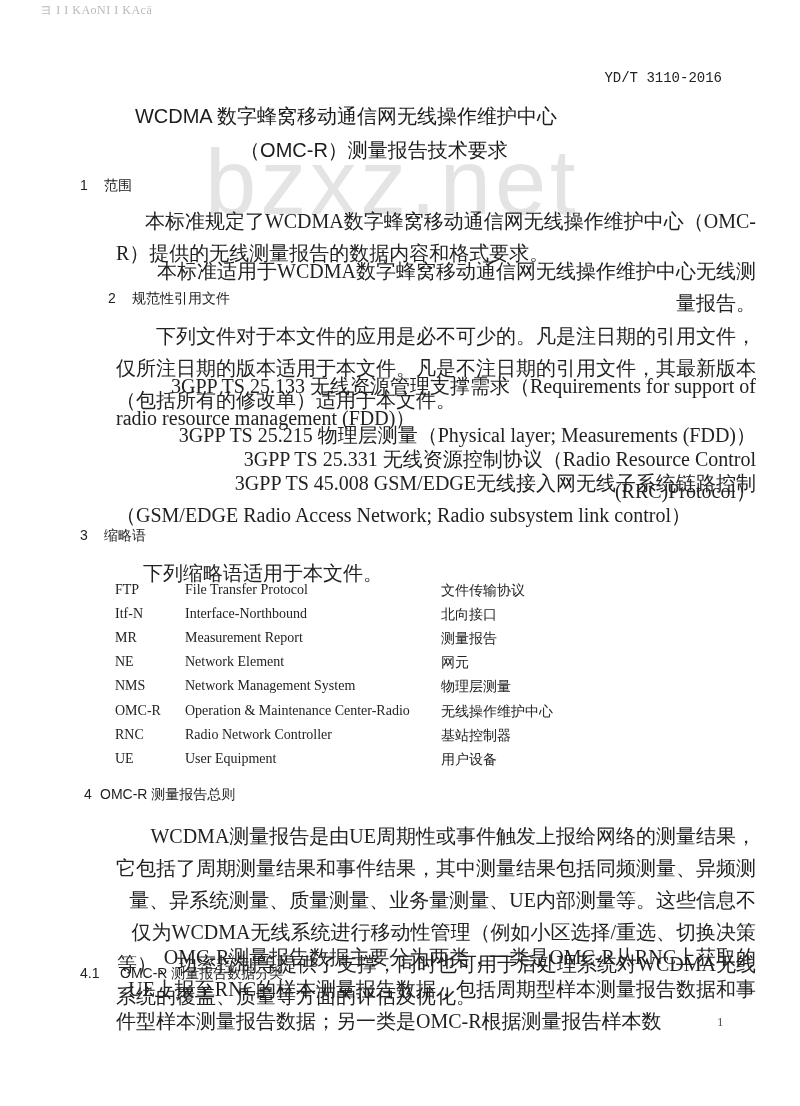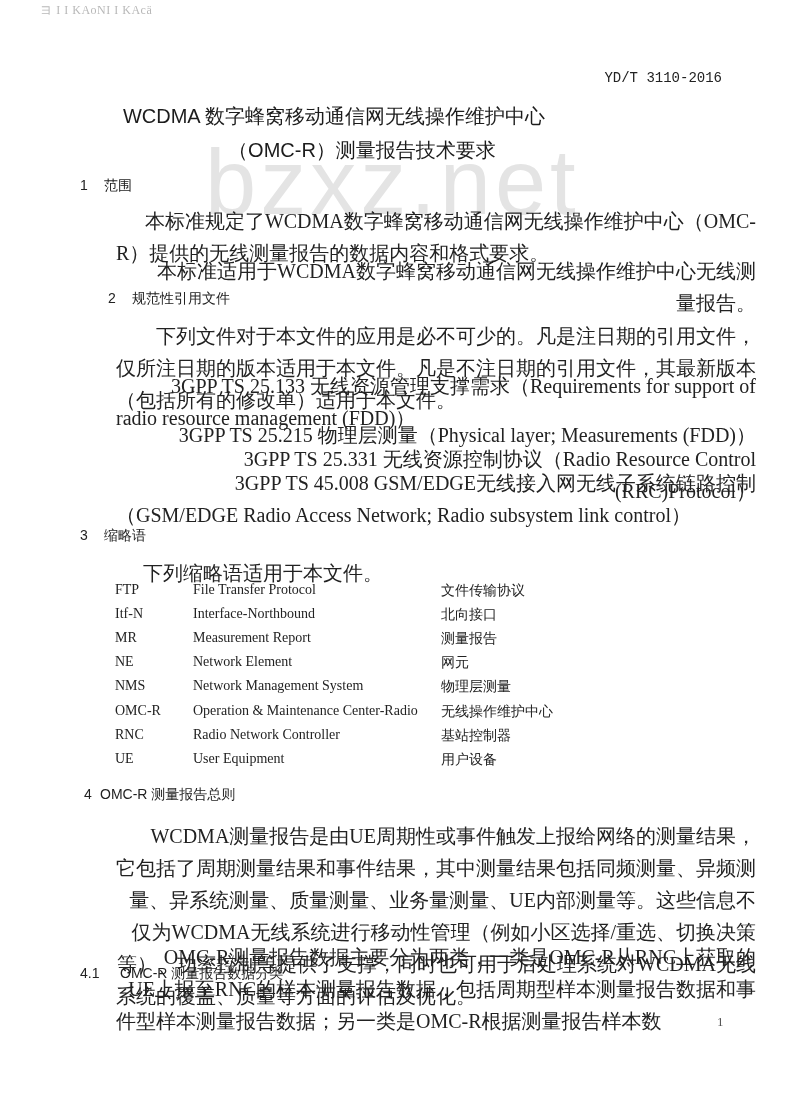--- a/index.html
+++ b/index.html
@@ -1,33 +1,33 @@
 <!DOCTYPE html>
 <html><head>
 <meta charset="utf-8">
 <style>
   html, body { margin:0; padding:0; }
   body { width:800px; height:1106px; background:#ffffff; position:relative; overflow:hidden;
          font-family:"Liberation Serif", "DejaVu Serif", serif; color:#1a1a1a; }
   .abs { position:absolute; }
   .garble { left:40px; top:2px; font-size:12px; color:#b8b8b8; font-family:"Liberation Serif", serif; letter-spacing:0.5px;text-align:center; }
   .std-code { right:78px; top:70px; font-size:14px; font-family:Liberation Mono, monospace; color:#222; }
-  .title { left:4px; width:660px; text-align:center; font-family:"Liberation Sans","DejaVu Sans", sans-serif;
+  .title { left:16px; width:660px; text-align:center; font-family:"Liberation Sans","DejaVu Sans", sans-serif;
            font-size:20px; color:#1c1c1c; }
   .watermark { left:205px; top:130px; font-family:"Liberation Sans","DejaVu Sans", sans-serif; font-weight:normal;
                font-size:92px; color:#e4e4e4; letter-spacing:4px; z-index:0; }
   .content { z-index:1; }
   .h1 { font-family:"Liberation Sans","DejaVu Sans", sans-serif; font-size:14px; color:#222; }
   .h1 .num { display:inline-block; width:24px; }
   .p { font-size:20px; line-height:32px; color:#222; left:80px; width:640px;margin-left:36px; }
   .p.indent { text-indent:28px;text-align:right; }
   .abbr-row { left:115px; font-size:14px; color:#222; height:24px; }
   .abbr-row span { position:absolute; white-space:nowrap; }
   .abbr-row .c1 { left:0; }
-  .abbr-row .c2 { left:78px; }
+  .abbr-row .c2 { left:70px; }
   .abbr-row .c3 { left:326px; }
   .page-num { left:717px; top:1014px; font-size:13px; color:#555; }
   .justify { text-align:justify; text-align-last:left; }
 </style>
 </head>
 <body>
 
 <div class="abs garble">ヨ I I KAoNI I KAcä</div>
 <div class="abs std-code">YD/T 3110-2016</div>
 

